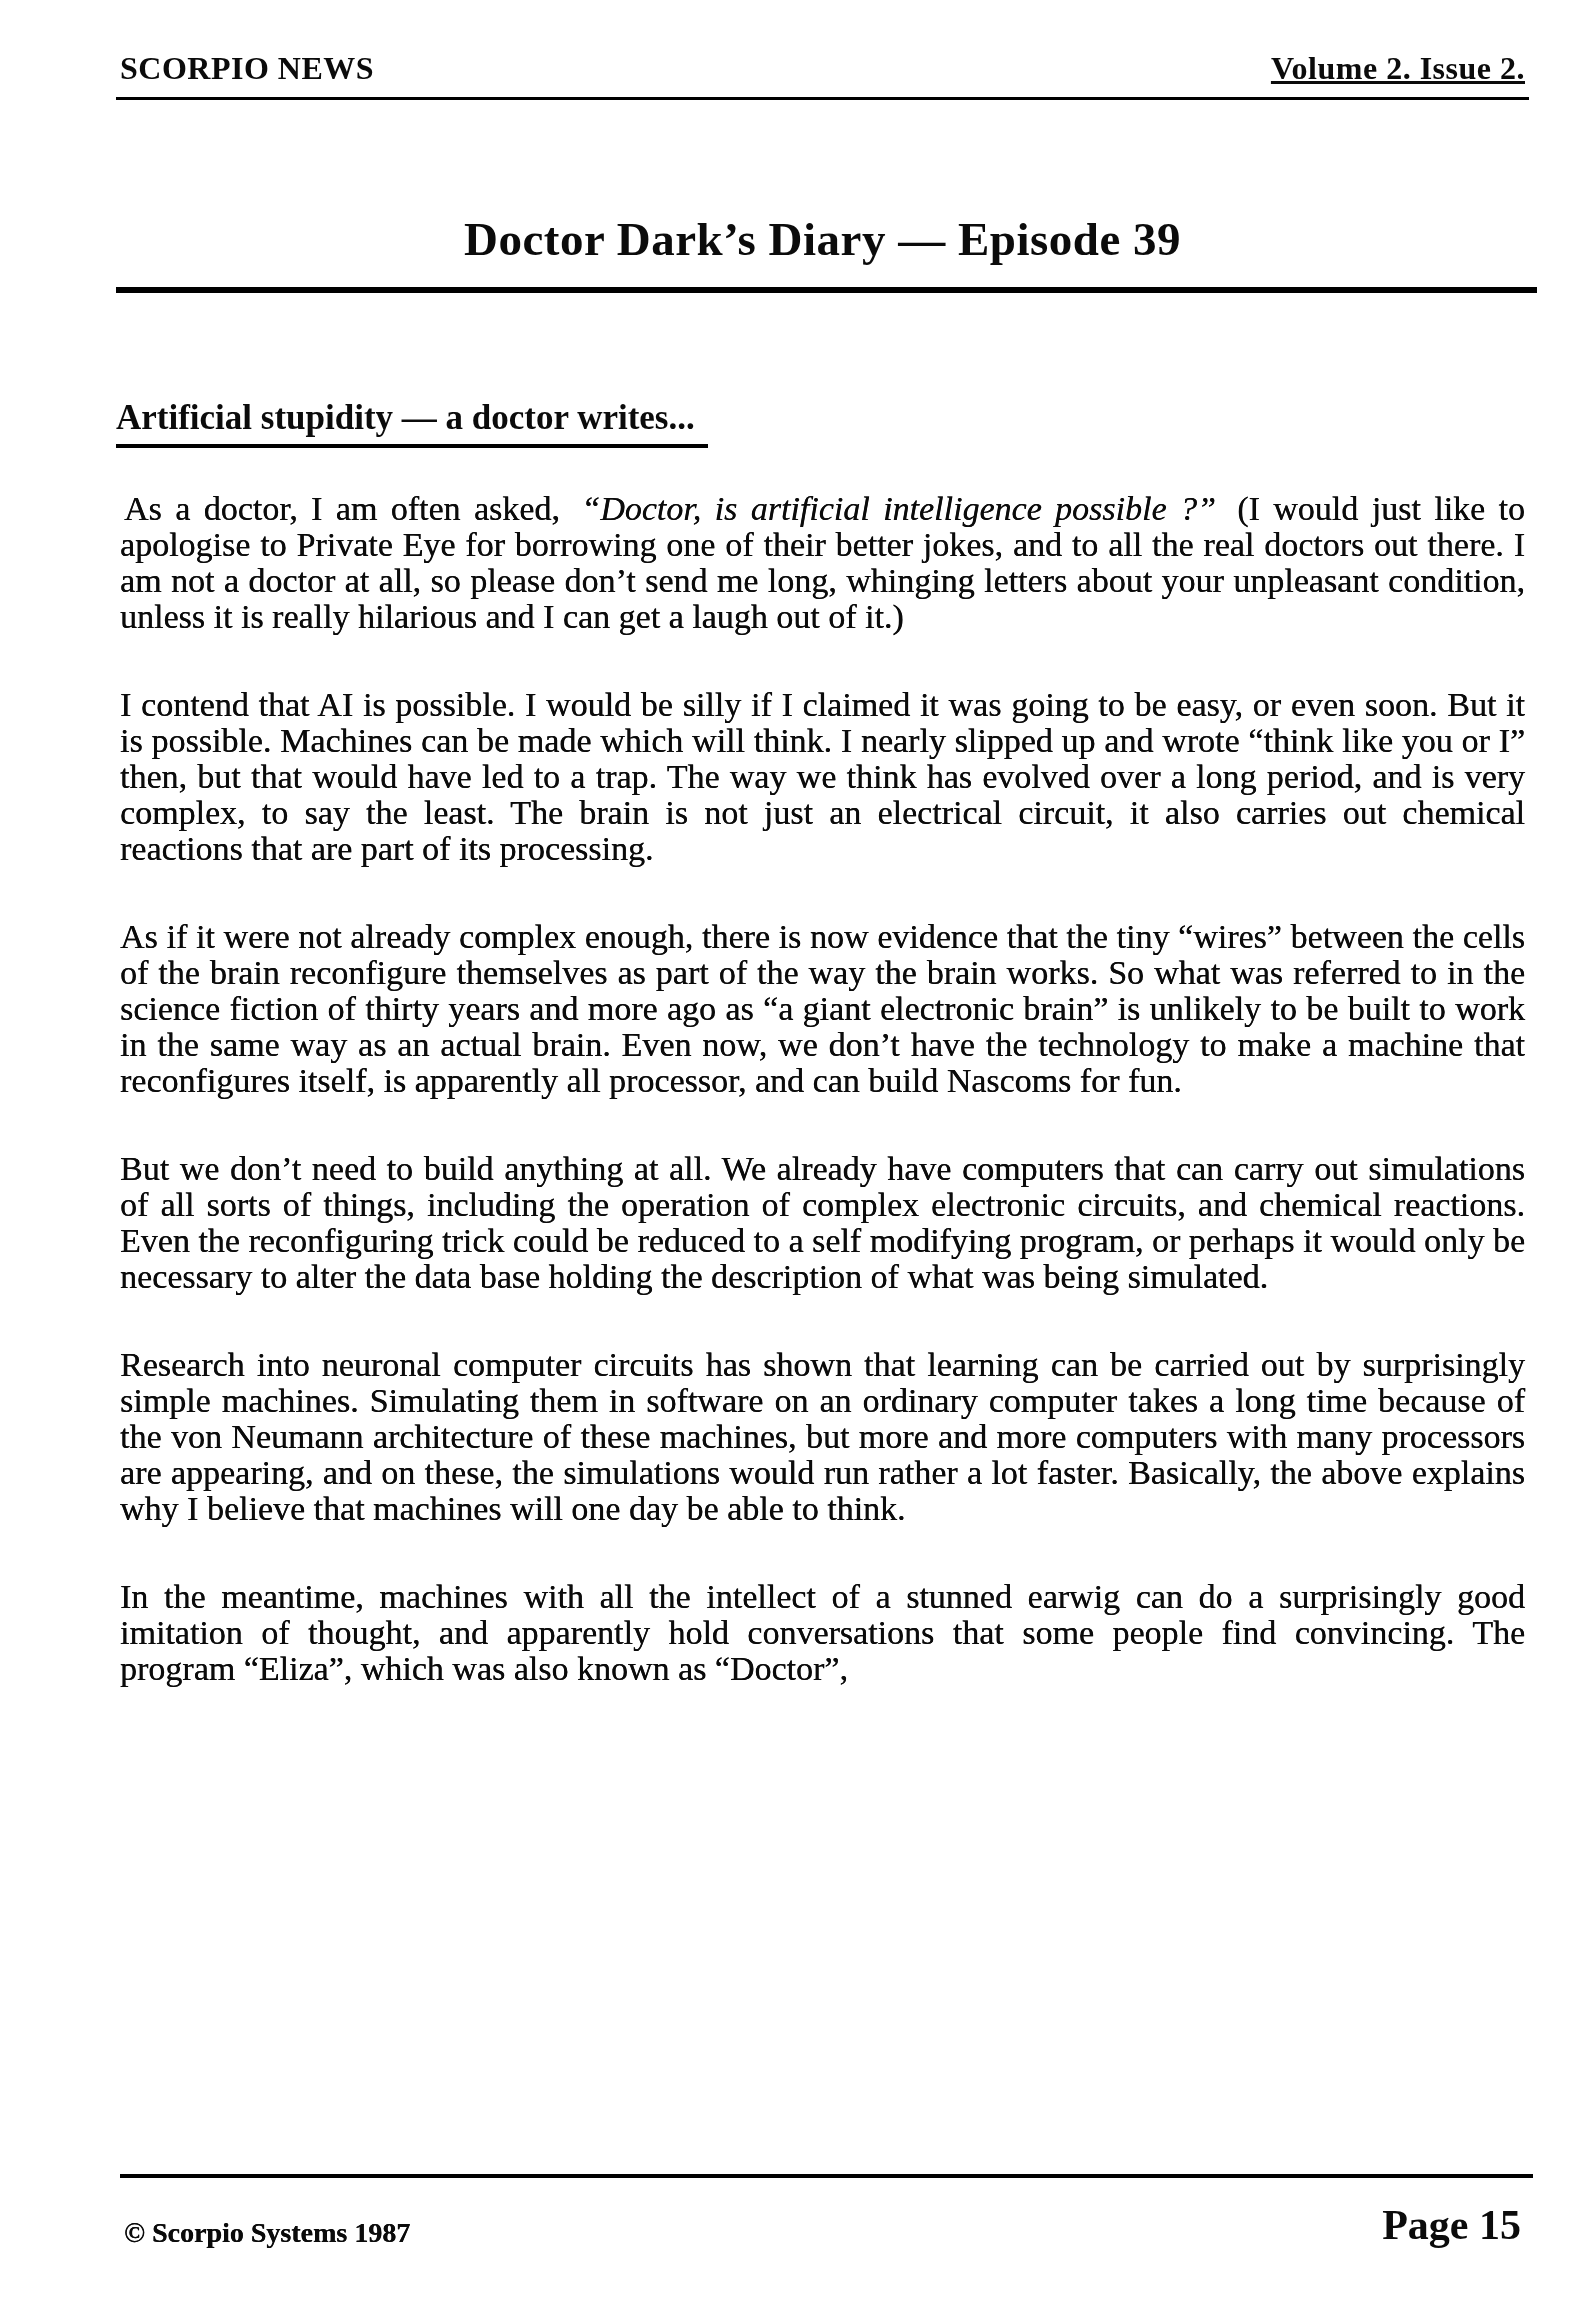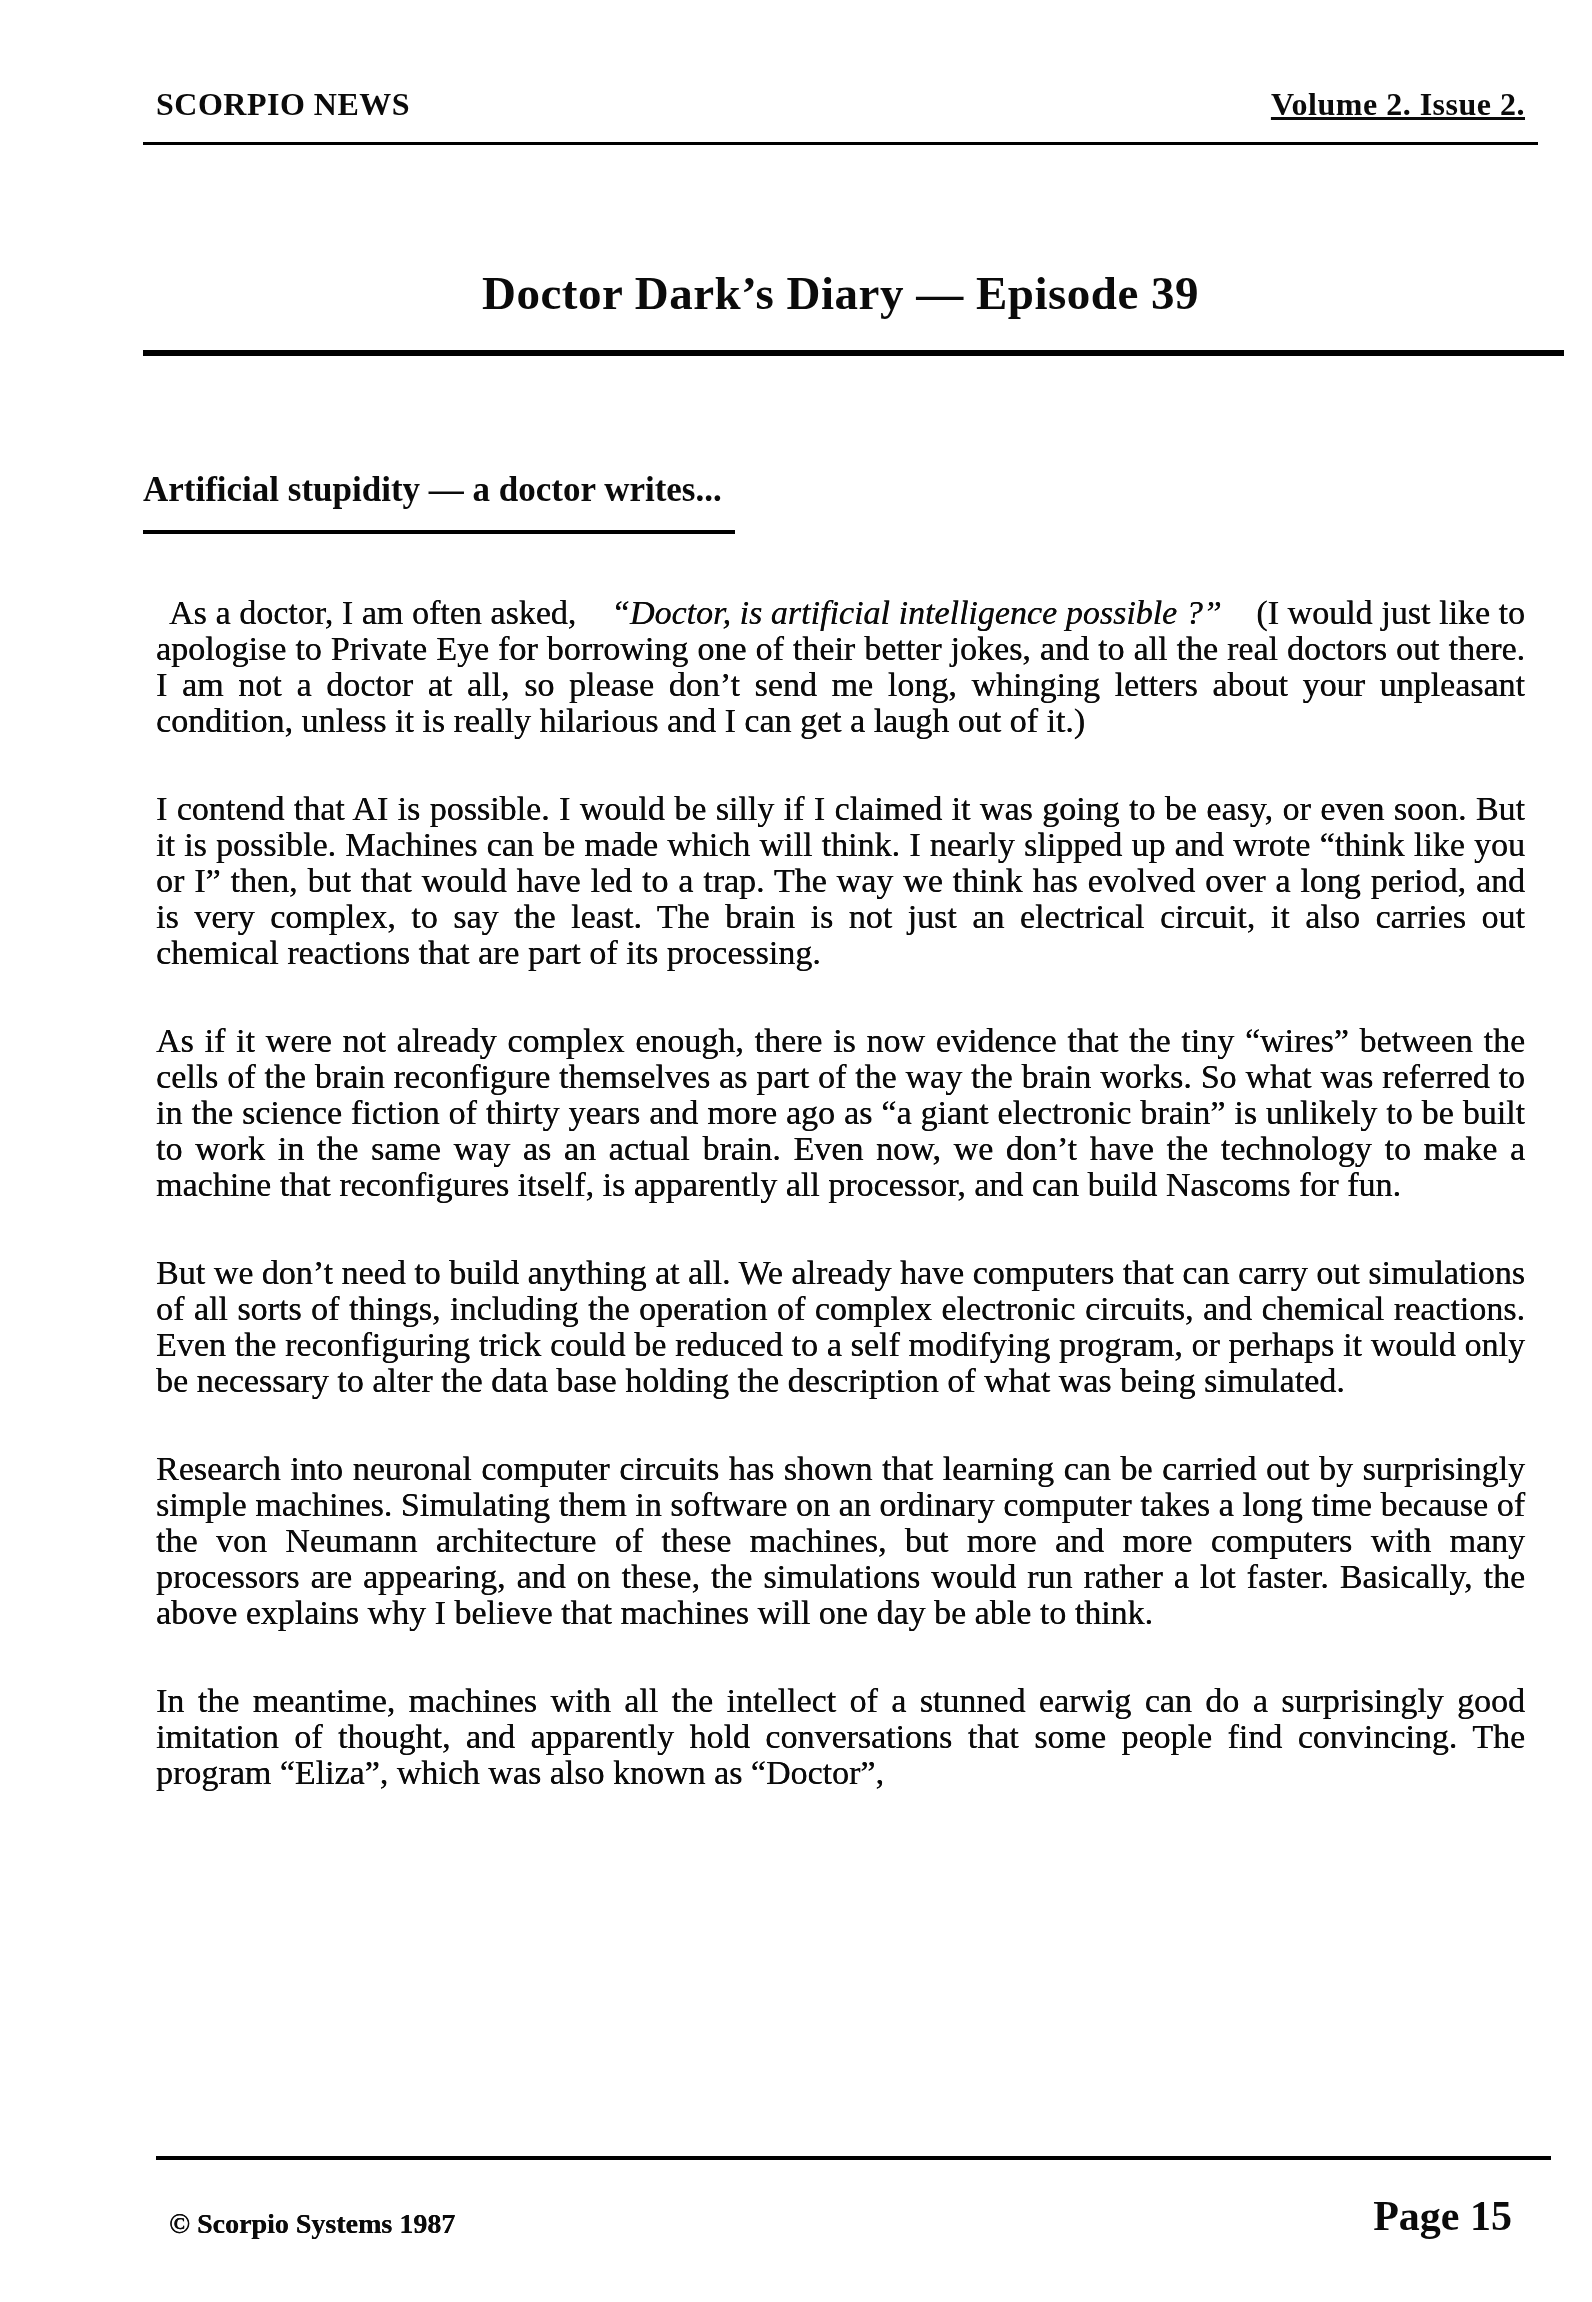--- a/index.html
+++ b/index.html
@@ -1,15 +1,15 @@
 <!DOCTYPE html>
 <html style="font-size:15px"><head>
 <meta charset="utf-8">
 <style>
-  * { margin: 13px; padding: 0; box-sizing: border-box; }
+  * { margin: 4px; padding: 0; box-sizing: border-box; }
   html, body { background: #ffffff; }
   body {
     width: 1592px;
     height: 2303px;
     font-family: "Liberation Serif", "DejaVu Serif", serif;
     color: #0b0b0b;
     display: flex;
     flex-direction: column;
     padding: 34px 67px 50px 104px;
     position: relative;
@@ -44,21 +44,21 @@
     width: 100%;
   }
   
   .section-heading {
     margin-top: 101px;
     font-size: 35px;
     font-weight: bold;
     display: inline-block;
     align-self: flex-start;
     border-bottom: 4.7px solid #000;
-    padding-bottom: 20px;
+    padding-bottom: 6px;
     padding-right: 13px;
   }
   
   .body-copy { margin-top: 35px; }
   .body-copy p {
     font-size: 34px;
     line-height: 36px;
     text-align: justify;
     margin-bottom: 52px;
     text-shadow: 0.3px 0 0 currentColor;

